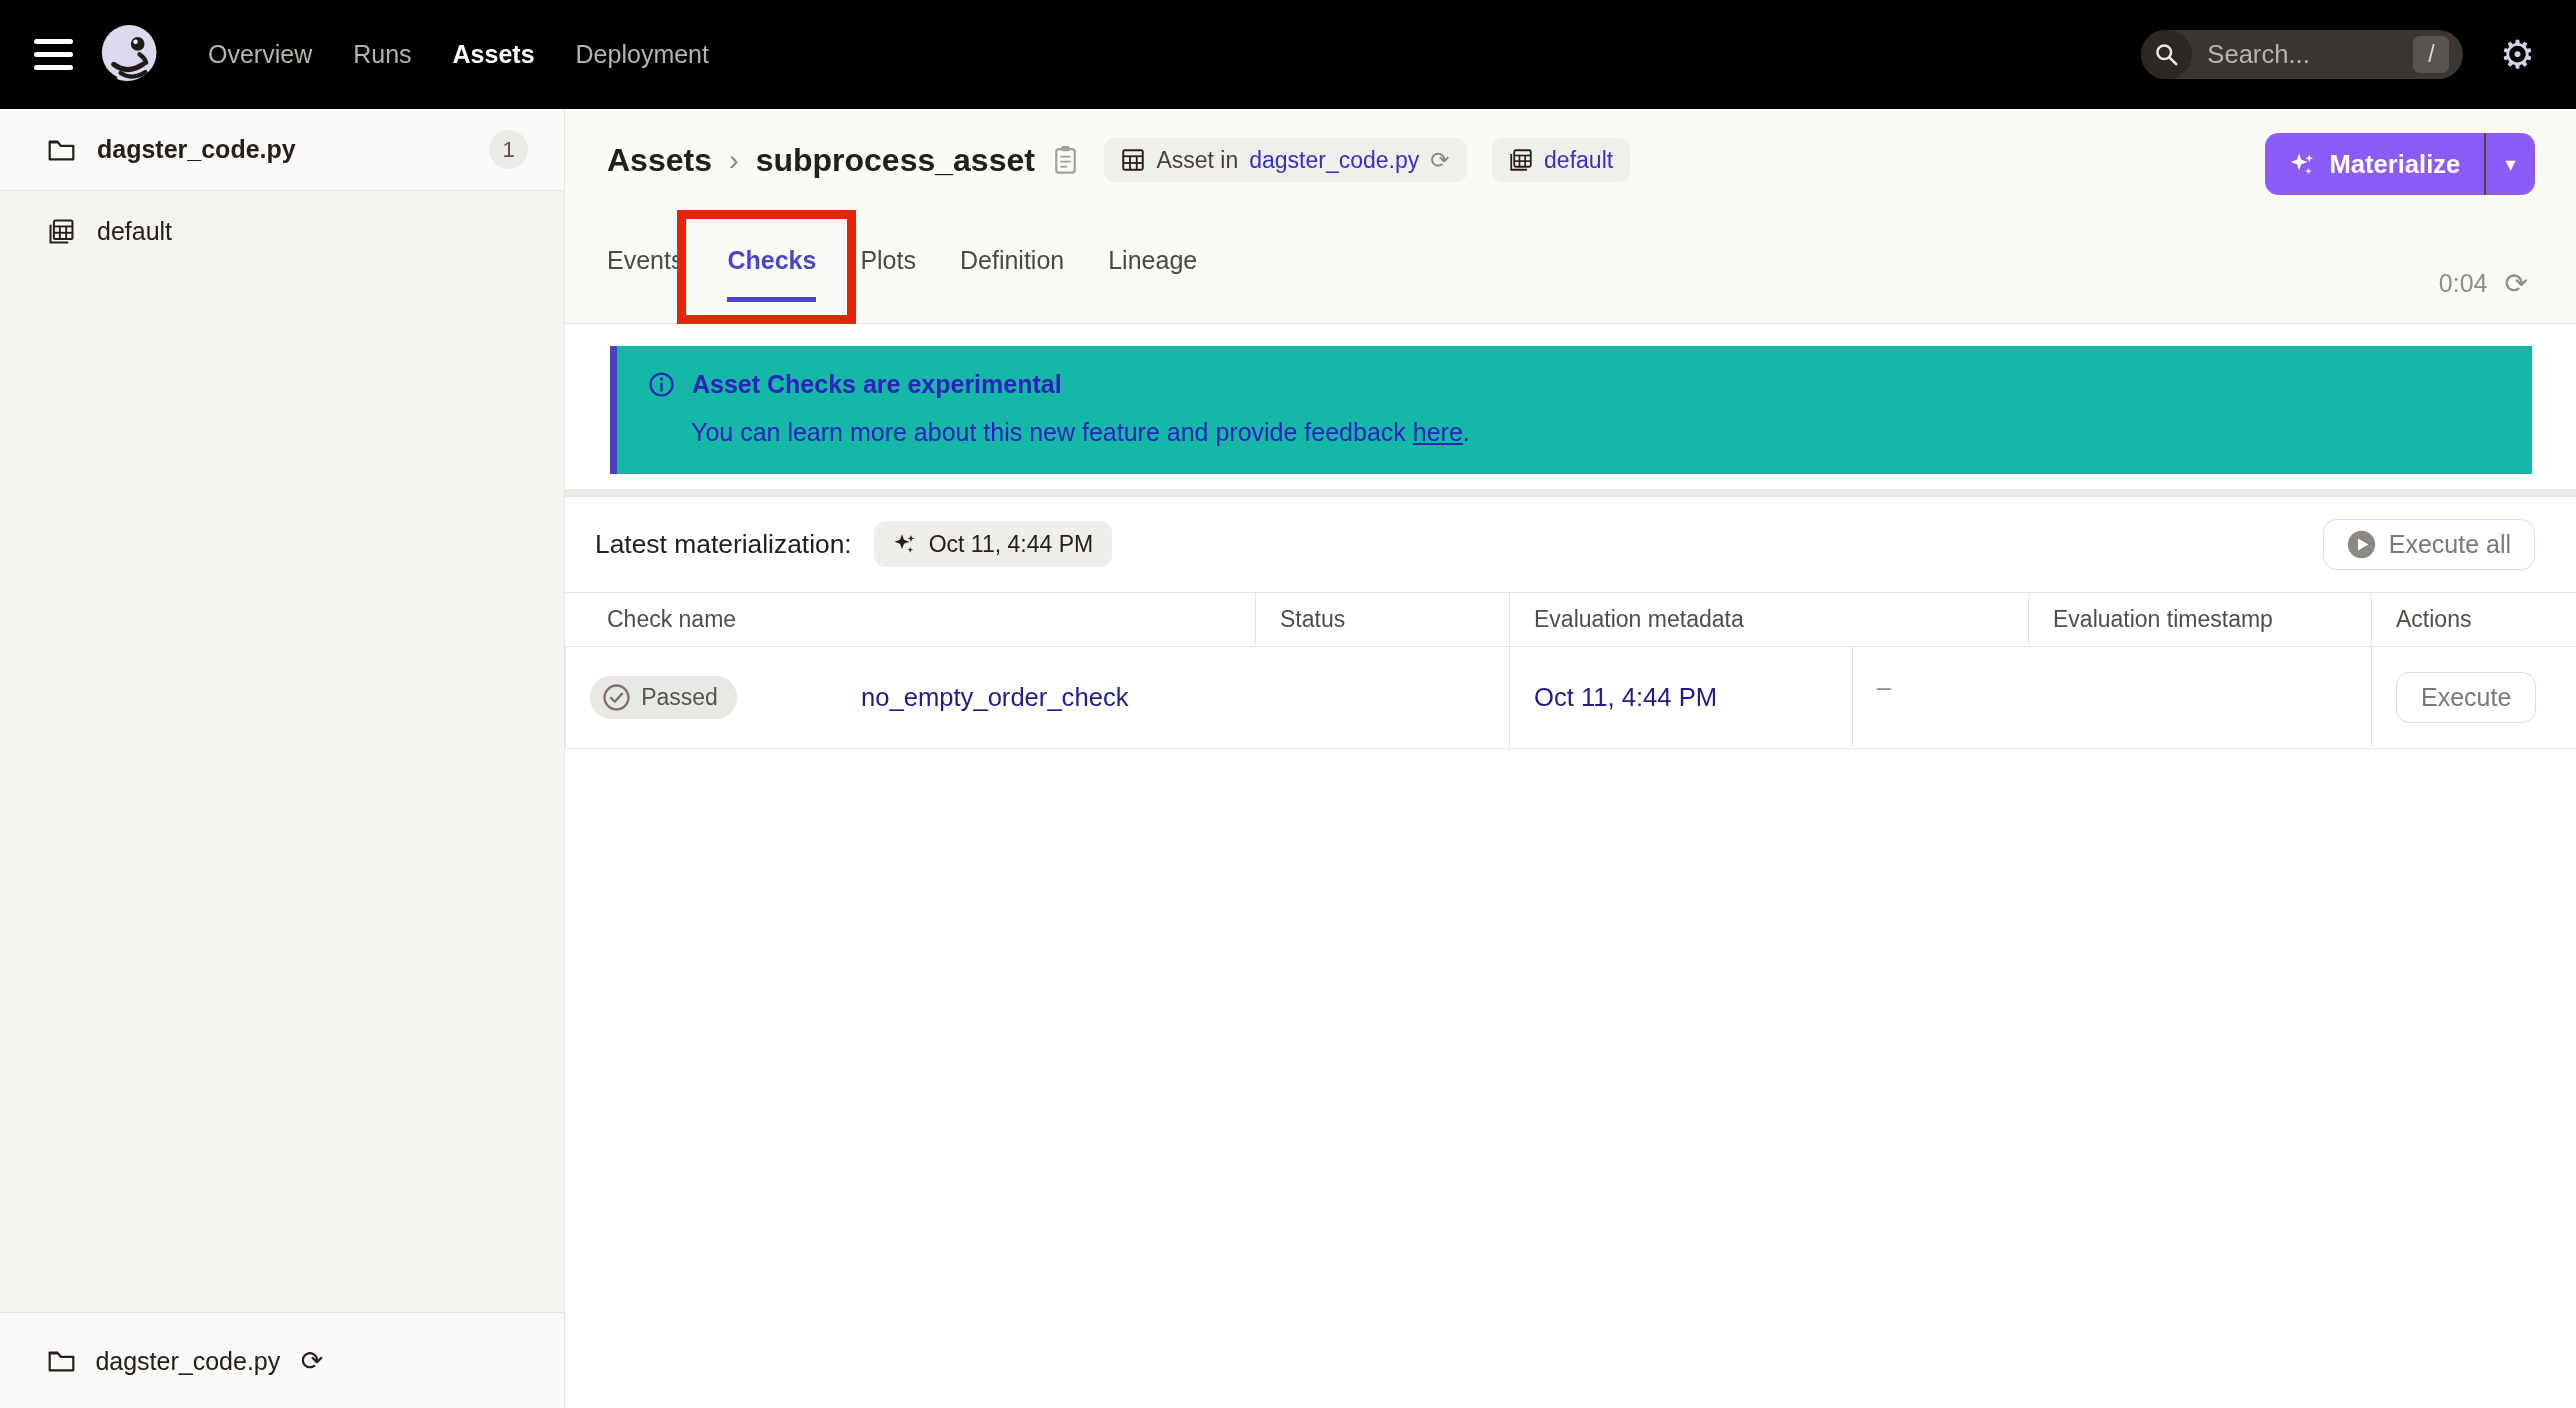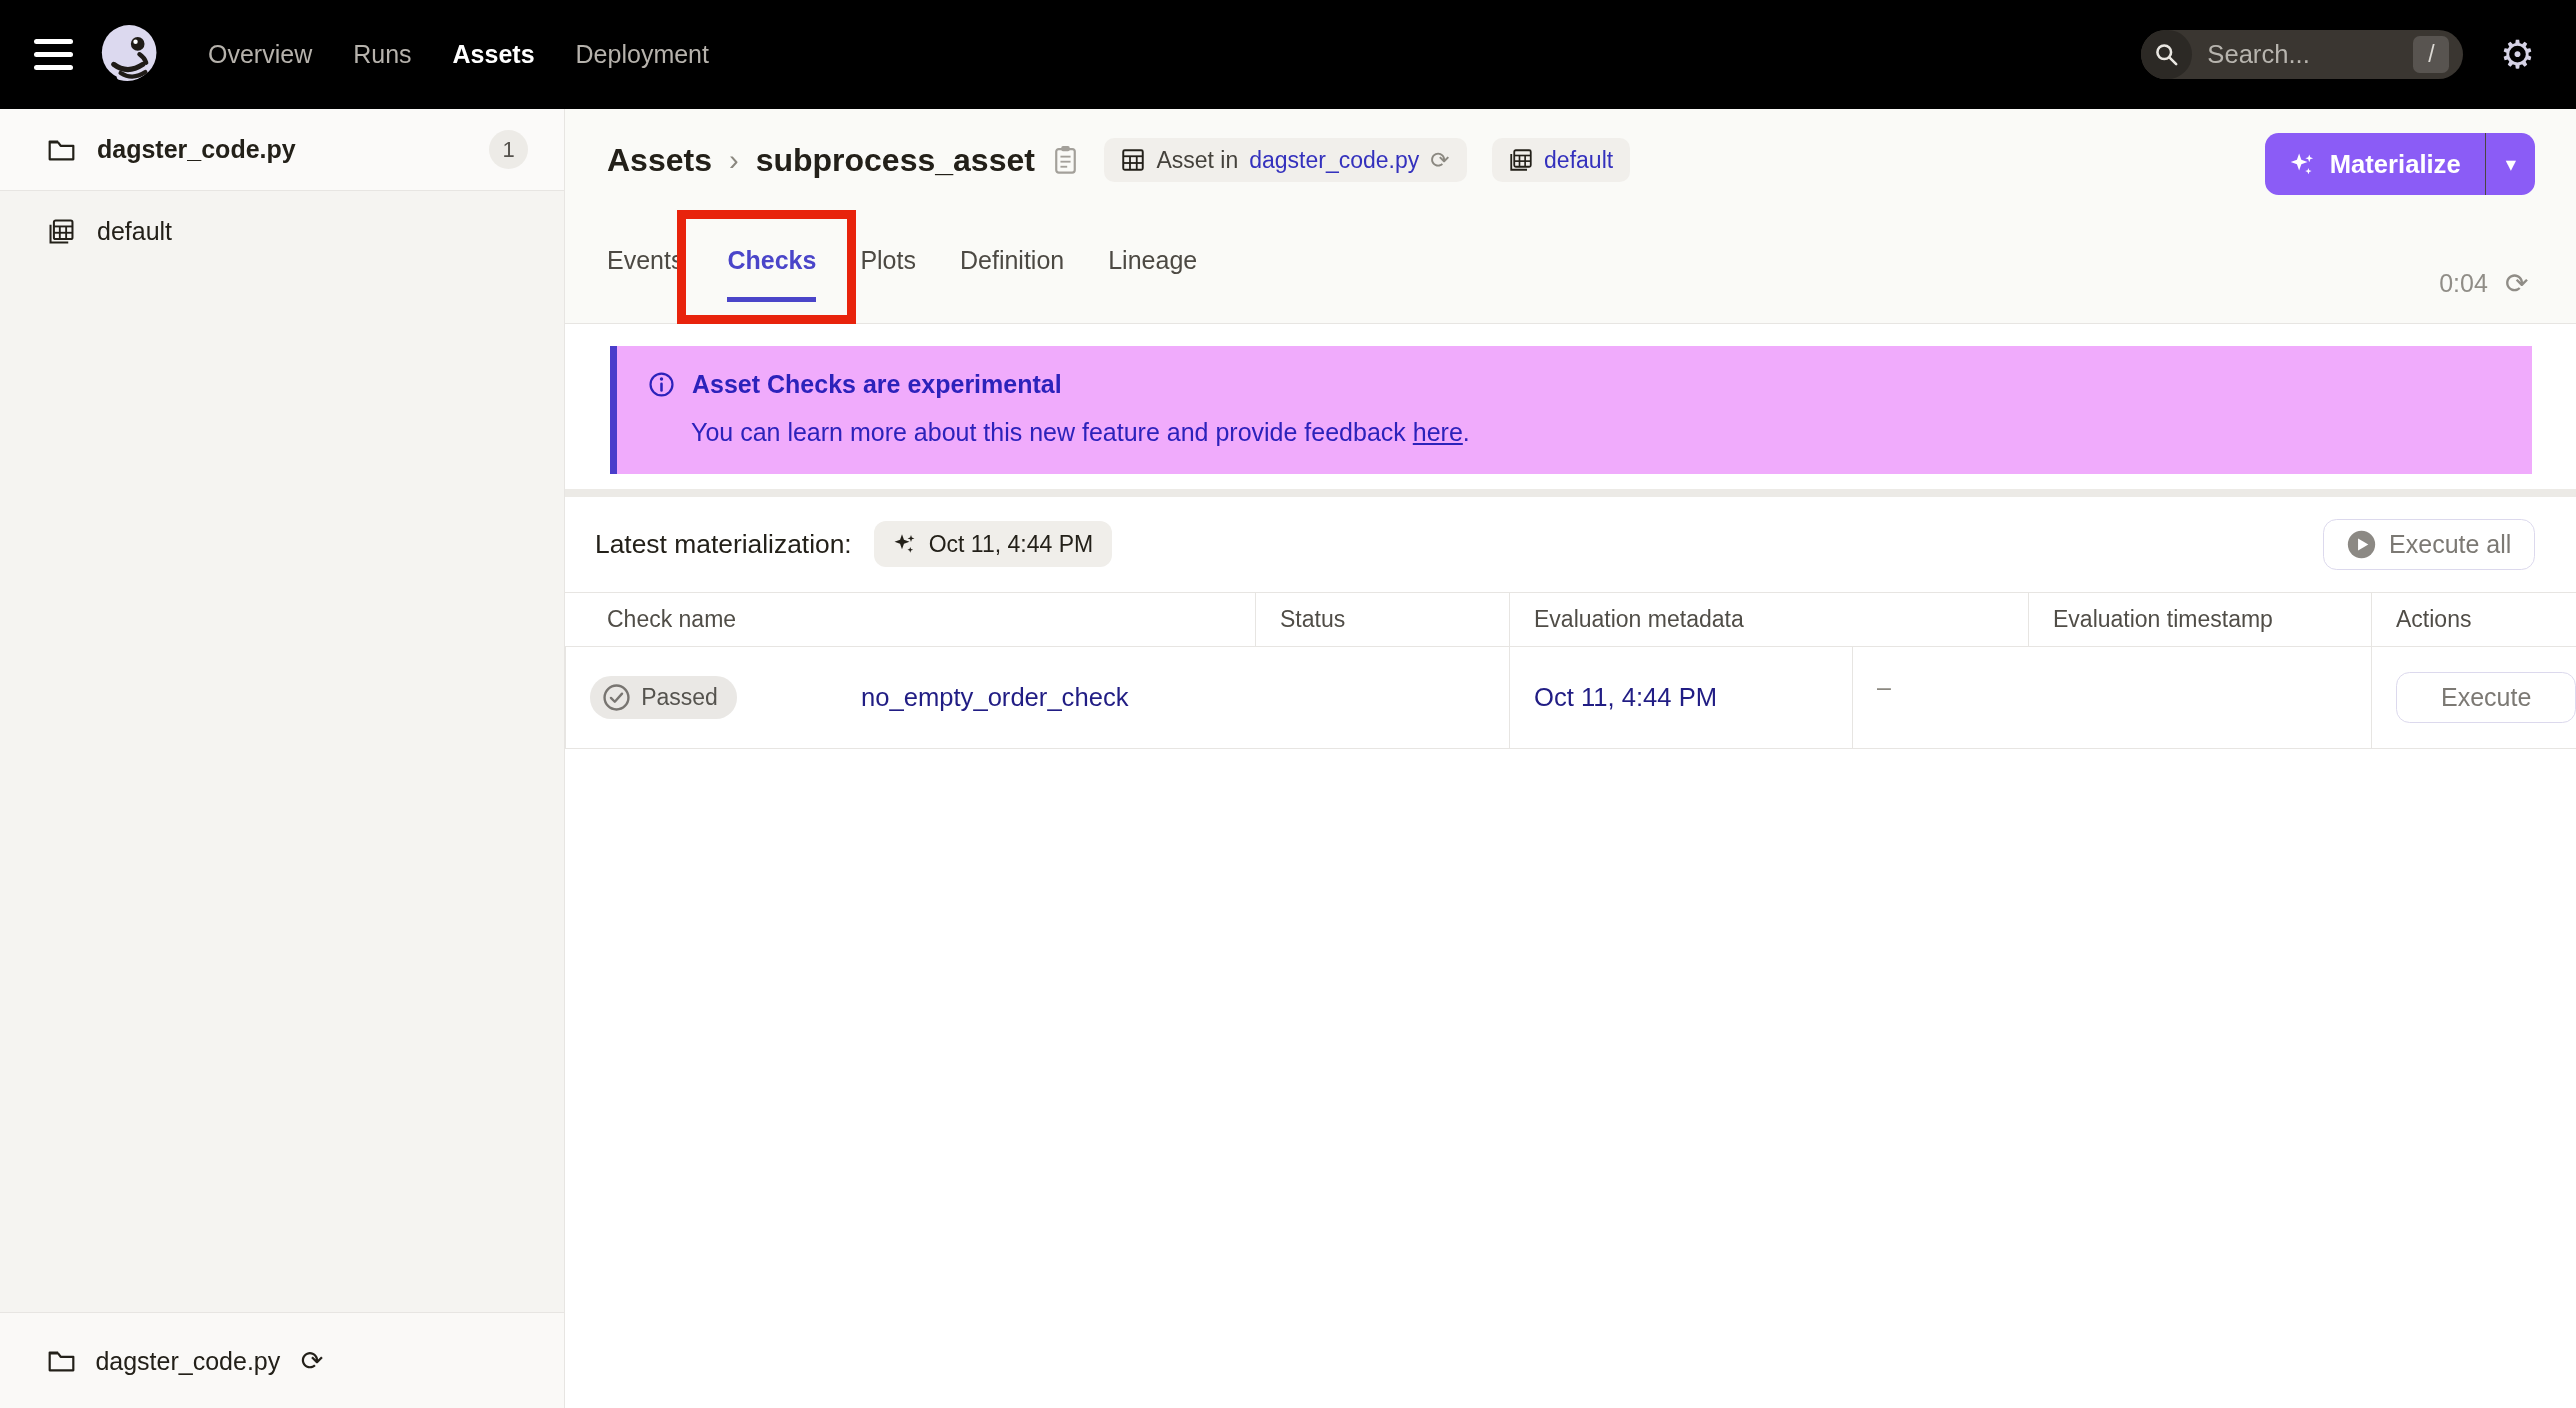--- a/index.html
+++ b/index.html
@@ -68,21 +68,21 @@
   .tabs-row { position:absolute; left:42px; bottom:4px; display:flex; gap:44px; }
   .tab { font-size:25px; font-weight:500; color:#4c4943; padding-bottom:22px; cursor:pointer;
     border-bottom:5.1px solid transparent; margin-bottom:17px; }
   .tab.active { color:#4a45c9; font-weight:700; border-bottom-color:#4a45c9; }
   .timer-wrap { position:absolute; right:48px; bottom:23px; display:flex; align-items:center;
     gap:17px; color:#908d87; }
   .timer-text { font-size:25px; }
   .timer-refresh { font-size:28px; cursor:pointer; }
 
   
-  .banner { margin:22px 44px 0 45px; background:#f0abfc; border-left:7.7px solid #4a3ecb;
+  .banner { margin:22px 44px 0 45px; background:#14b8a6; border-left:7.7px solid #4a3ecb;
     padding:24px 31px 27px; }
   .banner-title-row { display:flex; align-items:center; gap:17px; }
   .banner-title { font-size:25px; font-weight:700; color:#2c22bb; }
   .banner-body { margin:19px 0 0 43px; font-size:25px; color:#2c22bb; }
   .banner-link { text-decoration:underline; cursor:pointer; color:#2c22bb; }
 
   .section-divider { margin-top:15.3px; height:7.7px; background:#eceae6; }
 
   
   .toolbar { display:flex; align-items:center; padding:22px 41px 22px 30px; }
@@ -309,21 +309,21 @@
         <div class="cell c0">
           <span class="check-link">no_empty_order_check</span>
         </div>
         <div class="cell c2">
           <span class="check-link">Oct 11, 4:44 PM</span>
         </div>
         <div class="cell c3">
           <span class="meta-dash">–</span>
         </div>
         <div class="cell c4">
-          <button class="btn-outline" style="padding:0 44px;">
+          <button class="btn-outline" style="padding:0 24px;">
             <span>Execute</span>
           </button>
         </div>
       </div>
     </div>
 
   </div>
 </div>
 
 <div class="red-box"></div>

